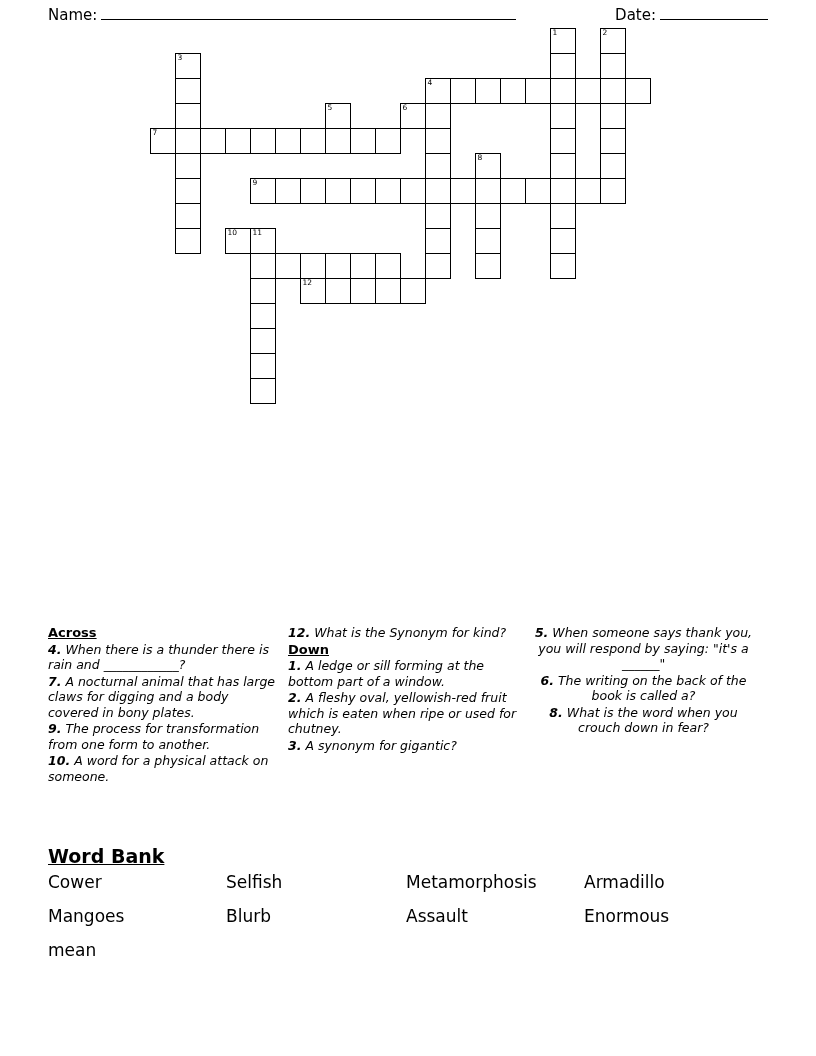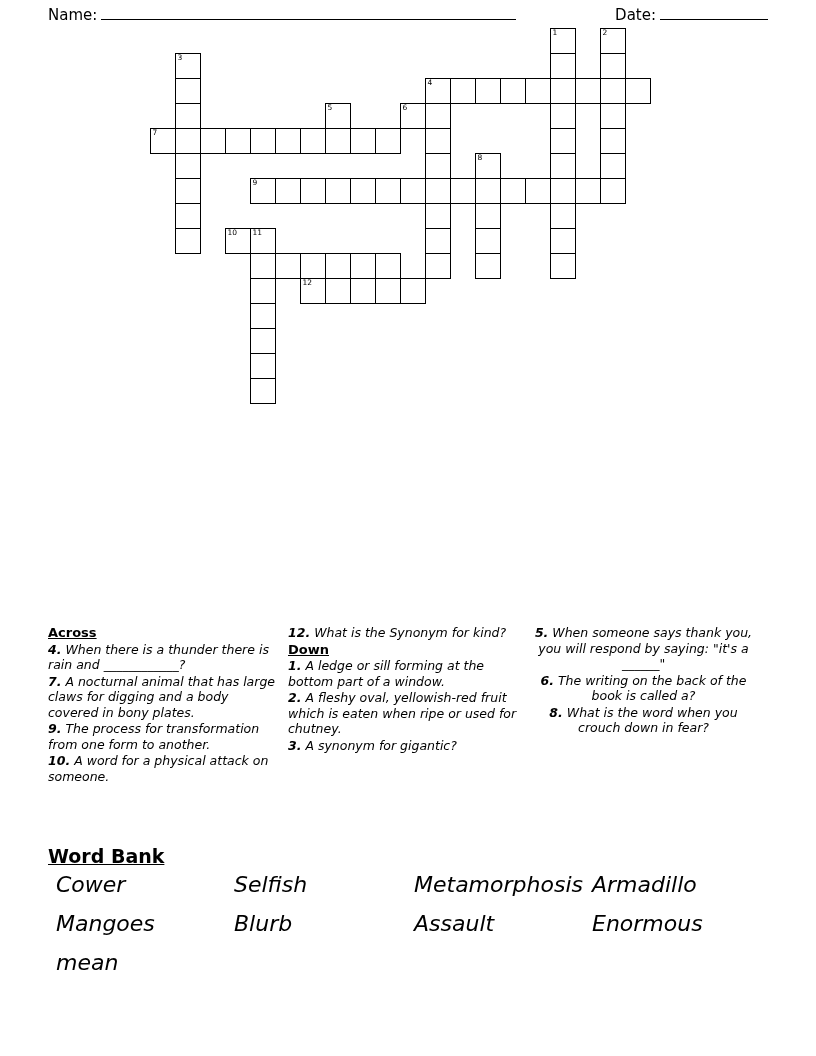--- a/index.html
+++ b/index.html
@@ -108,28 +108,27 @@
   .wb-title {
     position: absolute;
     left: 48px;
     top: 845px;
     font-size: 19px;
     font-weight: bold;
     text-decoration: underline;
   }
   .wordbank {
     position: absolute;
-    left: 56px;
+    left: 48px;
     top: 872px;
     width: 720px;
     display: grid;
     grid-template-columns: 178px 180px 178px auto;
     grid-row-gap: 14px;
-    font-size: 22px;
-    font-style: italic;
+    font-size: 17px;
   }
   .wordbank span { display: block; }
 </style>
 </head>
 <body>
 
 <div class="page">
 
   <div class="header-row">
     <span class="header-label">Name:</span>

